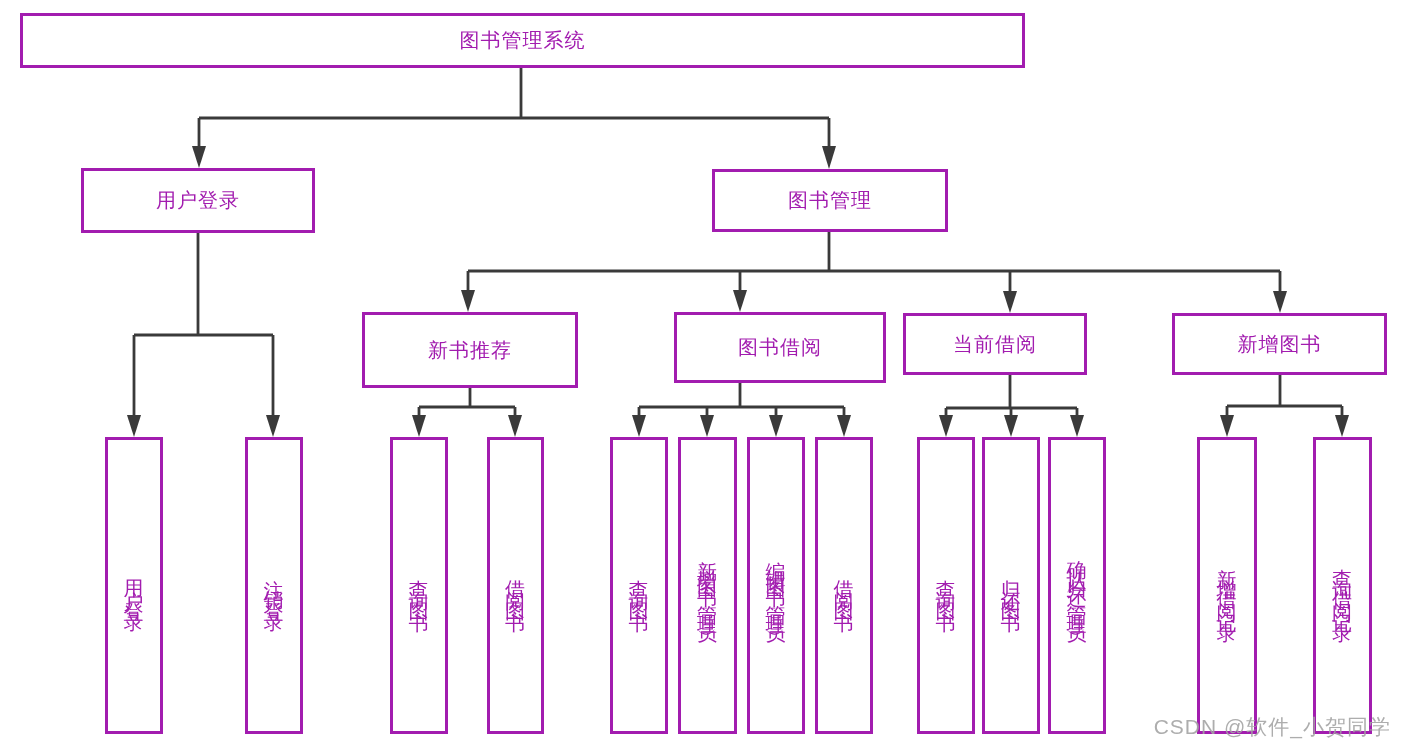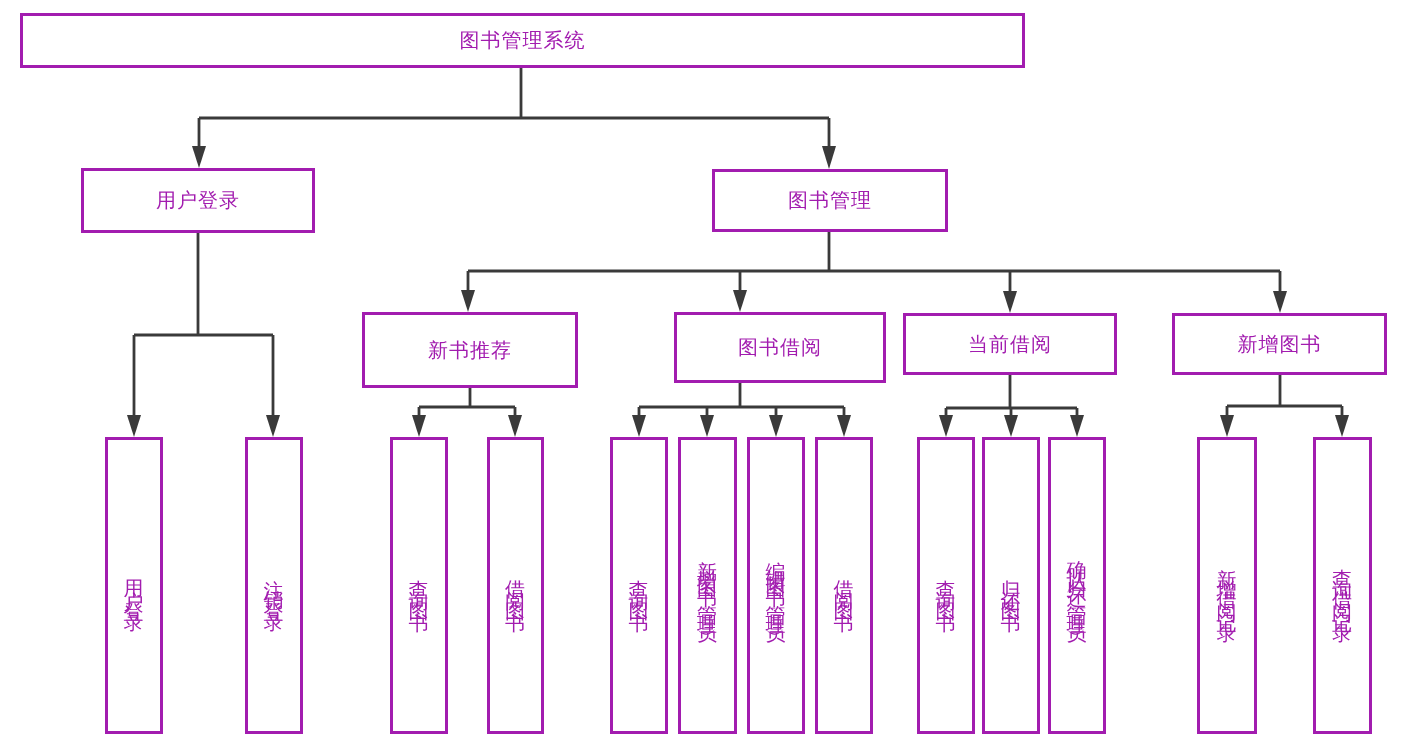--- a/index.html
+++ b/index.html
@@ -42,21 +42,21 @@
     font-size: 20px;
     line-height: 1;
     text-align: center;
   }
   
   .n-root       { left: 20px;   top: 13px;  width: 1005px; height: 55px; }
   .n-userlogin  { left: 81px;   top: 168px; width: 234px;  height: 65px; }
   .n-bookmgmt   { left: 712px;  top: 169px; width: 236px;  height: 63px; align-items: center; }
   .n-newbook    { left: 362px;  top: 312px; width: 216px;  height: 76px; }
   .n-borrow     { left: 646px;  top: 312px; width: 212px;  height: 71px; margin-left: 28px; }
-  .n-current    { left: 903px;  top: 313px; width: 214px;  height: 62px; }
+  .n-current    { left: 903px;  top: 313px; width: 184px;  height: 62px; }
   .n-records    { left: 1172px; top: 313px; width: 215px;  height: 62px; }
   
   .l1  { left: 105px;  top: 437px; width: 58px; height: 297px; }
   .l2  { left: 245px;  top: 437px; width: 58px; height: 297px; }
   .l3  { left: 390px;  top: 437px; width: 58px; height: 297px; }
   .l4  { left: 487px;  top: 437px; width: 57px; height: 297px; }
   .l5  { left: 610px;  top: 437px; width: 58px; height: 297px; }
   .l6  { left: 678px;  top: 437px; width: 59px; height: 297px; }
   .l7  { left: 747px;  top: 437px; width: 58px; height: 297px; }
   .l8  { left: 815px;  top: 437px; width: 58px; height: 297px; }
@@ -208,14 +208,15 @@
   <div class="node leaf l11 tight">
     <span>确认归还（管理员）</span>
   </div>
   <div class="node leaf l12">
     <span>新增借阅记录</span>
   </div>
   <div class="node leaf l13">
     <span>查询借阅记录</span>
   </div>
 
+  <div id="watermark">CSDN @软件_小贺同学</div>
 
 </div>
 
 </body></html>

